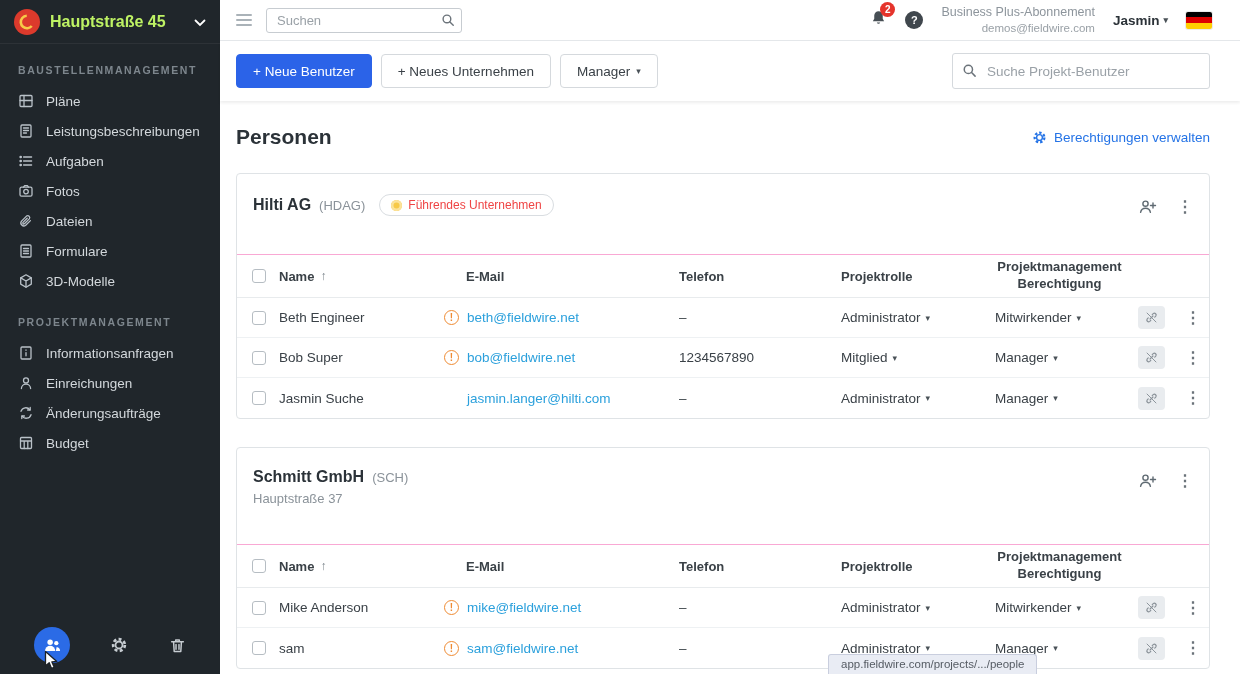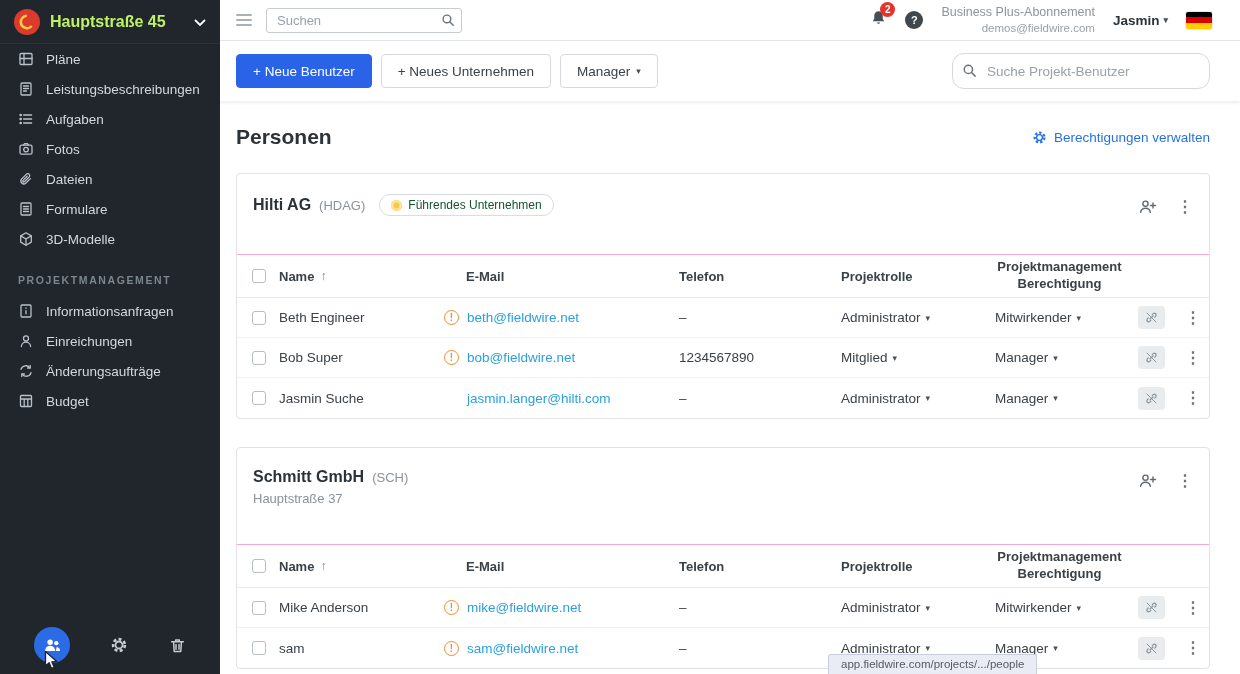--- a/index.html
+++ b/index.html
@@ -42,38 +42,38 @@
   .flag { width:26px; height:17px; border-radius:2px; overflow:hidden; display:flex; flex-direction:column; cursor:pointer; box-shadow:0 0 0 1px rgba(0,0,0,.08); }
   .flag div { flex:1; }
   .flag .b { background:#000; } .flag .r { background:#d00; } .flag .g { background:#ffce00; }
 
   
   .toolbar { height:60px; flex:0 0 60px; display:flex; align-items:center; padding:0 30px 0 16px; gap:9px; background:#fff; position:relative; z-index:2; box-shadow:0 2px 3px rgba(0,0,0,.07); }
   .btn { height:34px; border-radius:4px; font-size:13.5px; display:inline-flex; align-items:center; padding:0 16px; cursor:pointer; border:1px solid transparent; font-family:"Liberation Sans",sans-serif; gap:6px; }
   .btn-primary { background:#2b63e8; color:#fff; border-color:#2b63e8; }
   .btn-secondary { background:#fff; color:#3a4147; border-color:#d5d9dd; }
   .toolbar-search { position:relative; margin-left:auto; }
-  .toolbar-search input { width:258px; height:36px; border:1px solid #d5d9dd; border-radius:12px; padding:0 10px 0 34px; font-size:13.5px; color:#3a4147; outline:none; font-family:"Liberation Sans",sans-serif; }
+  .toolbar-search input { width:258px; height:36px; border:1px solid #d5d9dd; border-radius:3px; padding:0 10px 0 34px; font-size:13.5px; color:#3a4147; outline:none; font-family:"Liberation Sans",sans-serif; }
   .toolbar-search input::placeholder { color:#9aa1a7; }
   .toolbar-search .mag { position:absolute; left:10px; top:10px; }
 
   
   .content { flex:1; overflow:hidden; padding:0 30px 0 16px; background:#fff; }
   .content-header { margin-top:24px; display:flex; align-items:center; justify-content:space-between; }
   .page-title { font-size:21px; font-weight:bold; color:#2b3238; }
   .manage-link { display:flex; align-items:center; gap:7px; color:#2473e6; font-size:13.5px; cursor:pointer; }
 
   
   #companies { margin-top:24px; }
   .card { border:1px solid #dfe3e6; border-radius:4px; background:#fff; margin-bottom:28px; }
   .card-head { display:flex; align-items:flex-start; justify-content:space-between; padding:20px 16px 14px 16px; }
   .company-line { display:flex; align-items:center; gap:8px; }
   .company-name { font-size:16px; font-weight:bold; color:#2b3238; }
   .company-code { font-size:13px; color:#8a9299; }
-  .badge { display:inline-flex; align-items:center; gap:6px; border:1px solid #d9dde1; border-radius:13px; padding:3px 11px; font-size:12px; color:#14532d; margin-left:6px; }
+  .badge { display:inline-flex; align-items:center; gap:6px; border:1px solid #d9dde1; border-radius:13px; padding:3px 11px; font-size:12px; color:#ef4444; margin-left:6px; }
   .medal { width:11px; height:11px; border-radius:50%; background:#f7c948; box-shadow:inset 0 0 0 2.5px #fbe29a; }
   .company-sub { font-size:13px; color:#8a9299; margin-top:5px; }
   .card-head-right { display:flex; align-items:center; gap:20px; padding-top:4px; }
   .icon-btn { cursor:pointer; display:flex; }
   .kebab { font-size:16px; font-weight:bold; color:#6b737a; cursor:pointer; line-height:1; letter-spacing:0; }
 
   
   .thead, .trow { display:flex; align-items:center; padding:0 15px; }
   .thead { min-height:44px; border-top:1px solid #f9a8d4; border-bottom:1px solid #e8ebed; font-size:13px; font-weight:bold; color:#3a4147;margin-top:24px; }
   .trow { height:40px; border-bottom:1px solid #eef1f3; font-size:13.5px; color:#3a4147; }
@@ -117,20 +117,21 @@
       <span class="project-name">Hauptstraße 45</span>
       <span class="chev-down">
         <svg width="12" height="8" viewBox="0 0 12 8" fill="none" stroke="#fff" stroke-width="1.8" stroke-linecap="round">
             <path d="M1.5 1.5L6 6l4.5-4.5"></path>
           </svg>
       </span>
     </div>
 
     <nav id="nav-sections">
   <div>
+    <div class="nav-section-title">BAUSTELLENMANAGEMENT</div>
     <div>
   <div class="nav-item">
     <span class="nav-icon">
                 <svg width="16" height="16" viewBox="0 0 16 16" fill="none" stroke="#b9c1c8" stroke-width="1.3" stroke-linecap="round" stroke-linejoin="round">
                   <rect x="2" y="2.5" width="12" height="11" rx="1"></rect>
                   <path d="M6 2.5v11M2 7.5h12"></path>
                 </svg>
               </span>
     <span class="nav-label">Pläne</span>
   </div>

